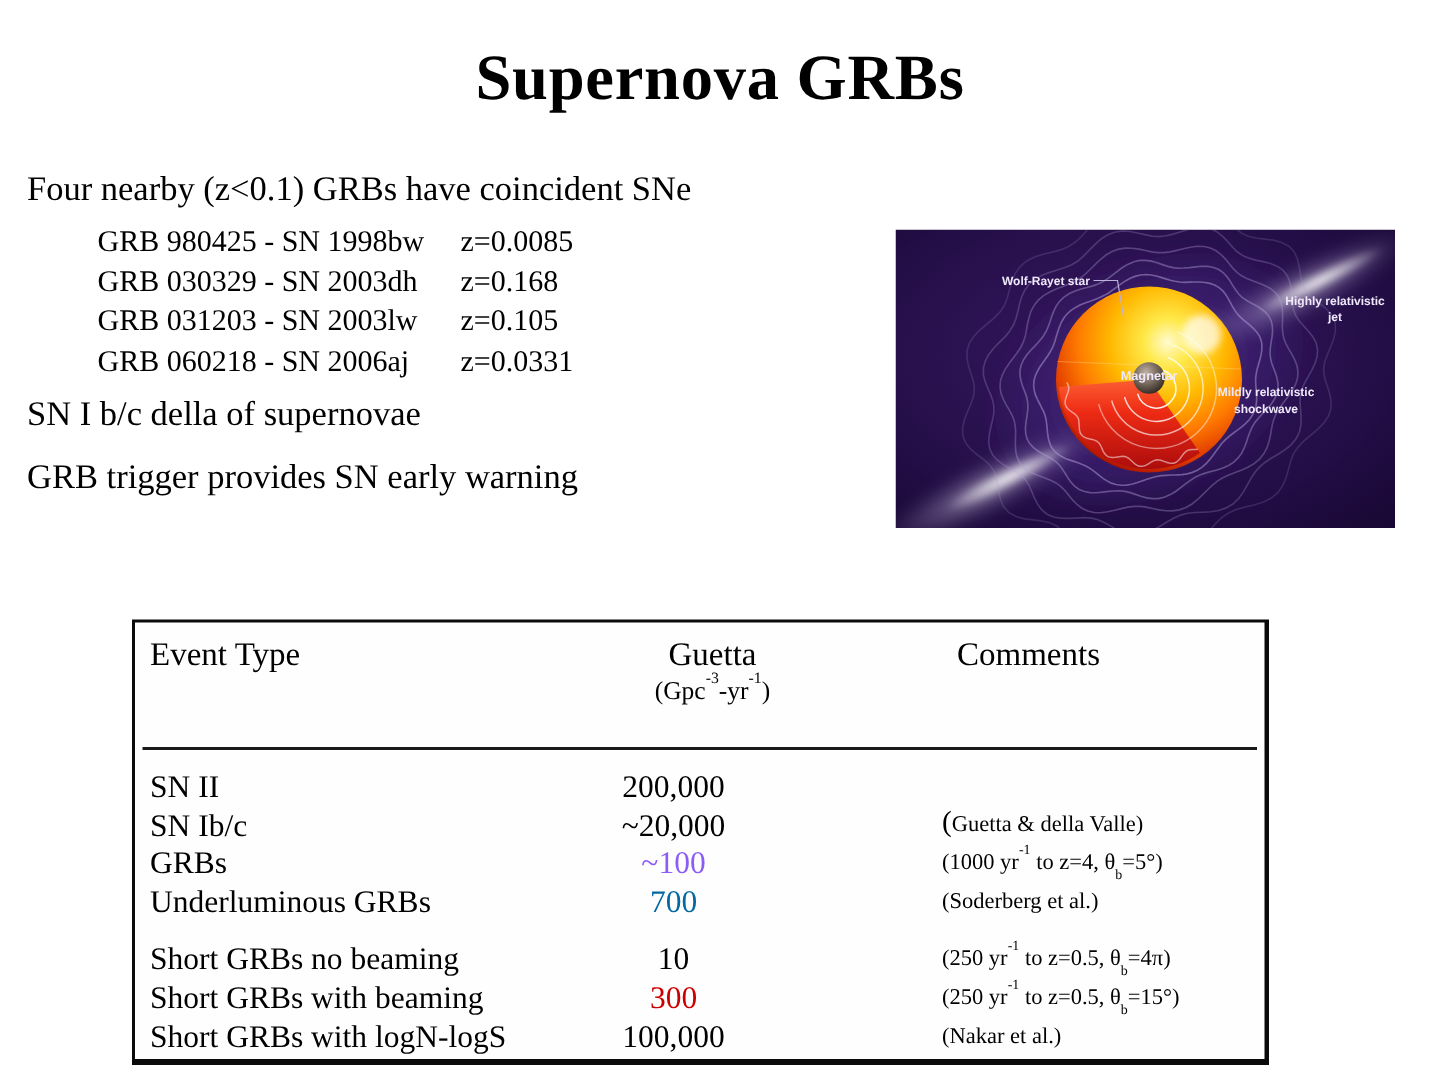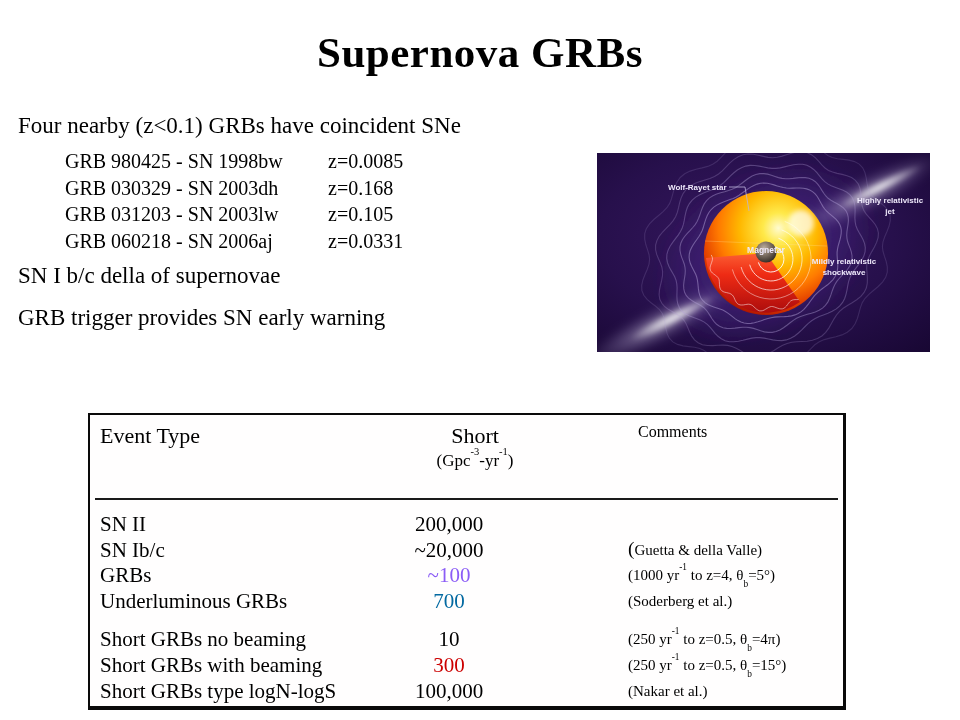--- a/index.html
+++ b/index.html
@@ -14,37 +14,37 @@
     font-size:43px;font-weight:bold;line-height:44px;margin:0;letter-spacing:0.5px;
   }
 
   .bullet{position:absolute;left:18px;font-size:23px;line-height:27px;white-space:nowrap;}
   .bullet.l1{top:112px;}
   .bullet.l2{top:262px;}
   .bullet.l3{top:304px;}
 
   .grb-list{position:absolute;left:65px;top:148px;width:420px;}
   .grb-row{position:relative;height:26.5px;font-size:20px;line-height:26.5px;white-space:nowrap;}
-  .grb-z{position:absolute;left:242px;top:0;margin-left:21px;}
+  .grb-z{position:absolute;left:242px;top:0;}
 
   
   .figure{position:absolute;left:597px;top:153px;width:333px;height:199px;}
   .figure svg{display:block;}
   .figlabel{font-family:"Liberation Sans", sans-serif;fill:#efe9fb;}
 
   
   .rate-table{
     position:absolute;left:88px;top:413px;width:753px;height:291px;
     background:#fffefe;border:2px solid #0a0a0a;border-right-width:3px;border-bottom-width:4px;
     box-sizing:content-box;
   }
   .th-event{position:absolute;left:10px;top:8px;font-size:22px;}
   .th-rates{position:absolute;left:305px;top:8px;width:160px;text-align:center;font-size:22px;}
   .th-units{position:absolute;left:305px;top:36px;width:160px;text-align:center;font-size:17px;}
-  .th-comments{position:absolute;left:548px;top:8px;font-size:16px;}
+  .th-comments{position:absolute;left:548px;top:8px;font-size:22px;}
   .header-rule{position:absolute;left:5px;right:5px;top:83px;border-top:2px solid #1a1a1a;}
   .rows{position:absolute;left:0;right:0;top:97px;}
   .trow{
     display:grid;grid-template-columns:285px 128px 115px 1fr;
     padding-left:10px;height:25.6px;line-height:25.6px;white-space:nowrap;
   }
   .trow.gap-above{margin-top:13px;}
   .c-event{font-size:21px;}
   .c-rate{font-size:21px;text-align:center;}
   .c-comment{font-size:15px;}
@@ -185,21 +185,21 @@
 
       <g text-anchor="middle" font-weight="600">
         <text class="figlabel" x="247" y="111" font-size="8">Mildly relativistic</text>
         <text class="figlabel" x="247" y="122" font-size="8">shockwave</text>
       </g>
     </svg>
   </div>
 
   <div class="rate-table">
     <div class="th-event">Event Type</div>
-    <div class="th-rates">Short</div>
+    <div class="th-rates">Guetta</div>
     <div class="th-units"><span>(Gpc</span><sup>-3</sup><span>-yr</span><sup>-1</sup><span>)</span></div>
     <div class="th-comments">Comments</div>
     <div class="header-rule"></div>
     <div class="rows">
   <div class="trow">
     <span class="c-event">SN II</span>
     <span class="c-rate">200,000</span>
     <span class="c-gap"></span>
     <span class="c-comment"></span>
   </div>
@@ -233,21 +233,21 @@
   </div>
 
   <div class="trow">
     <span class="c-event">Short GRBs with beaming</span>
     <span class="c-rate" style="color: rgb(204, 0, 0);">300</span>
     <span class="c-gap"></span>
     <span class="c-comment"><span>(250 yr</span><sup>-1</sup><span> to z=0.5,  θ</span><sub>b</sub><span>=15°)</span></span>
   </div>
 
   <div class="trow">
-    <span class="c-event">Short GRBs type logN-logS</span>
+    <span class="c-event">Short GRBs with logN-logS</span>
     <span class="c-rate">100,000</span>
     <span class="c-gap"></span>
     <span class="c-comment"><span>(Nakar et al.)</span></span>
   </div>
 </div>
   </div>
 
 </div>
 
 </body></html>

